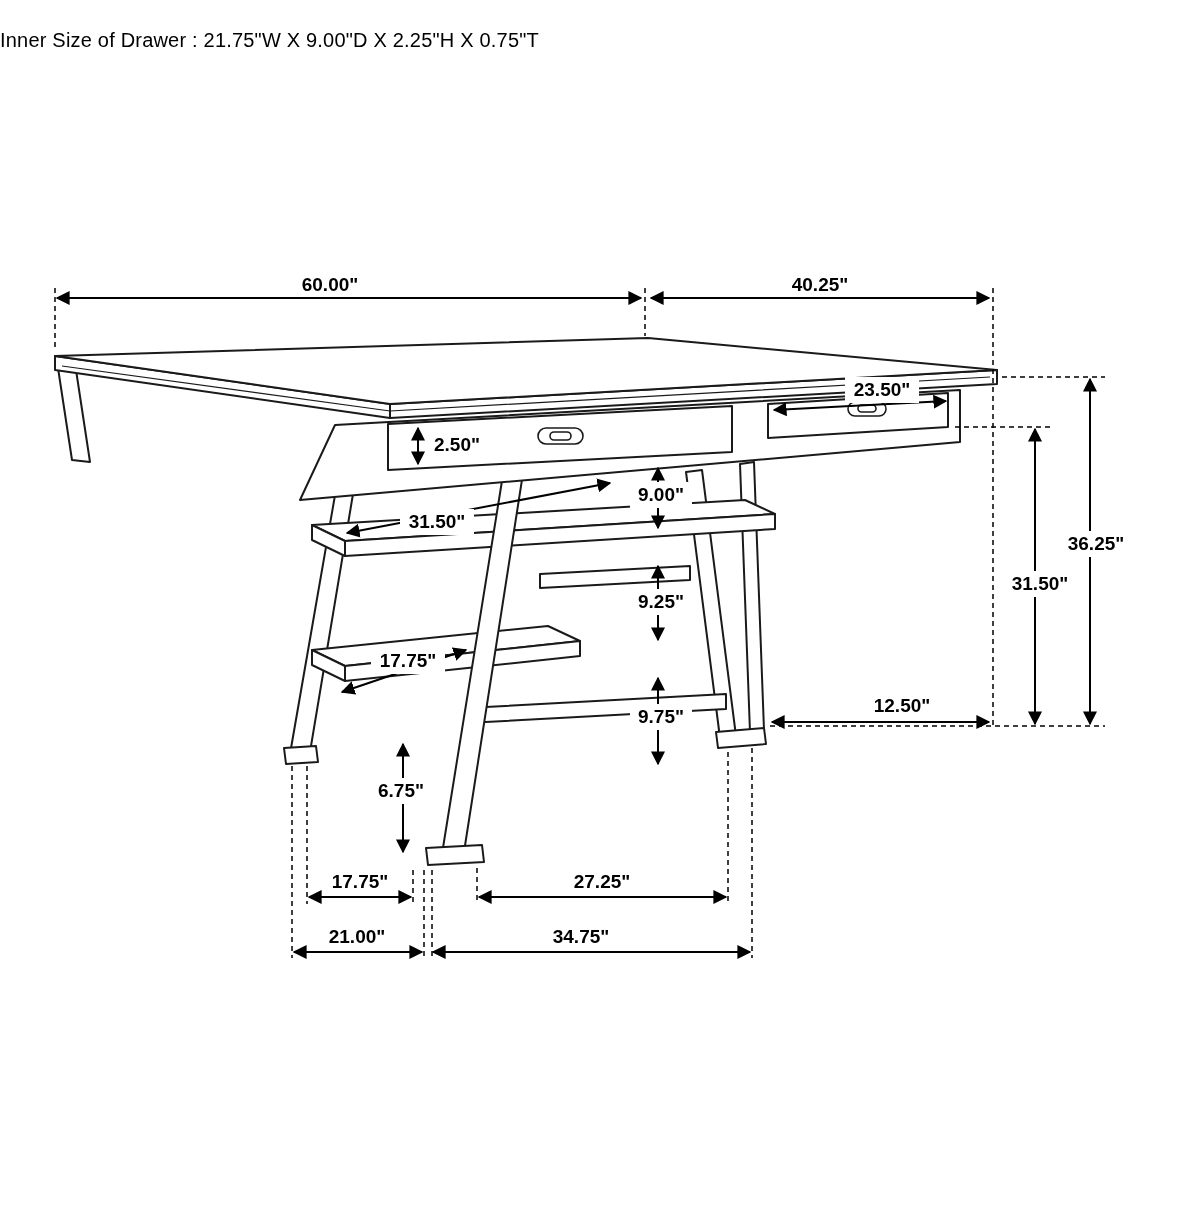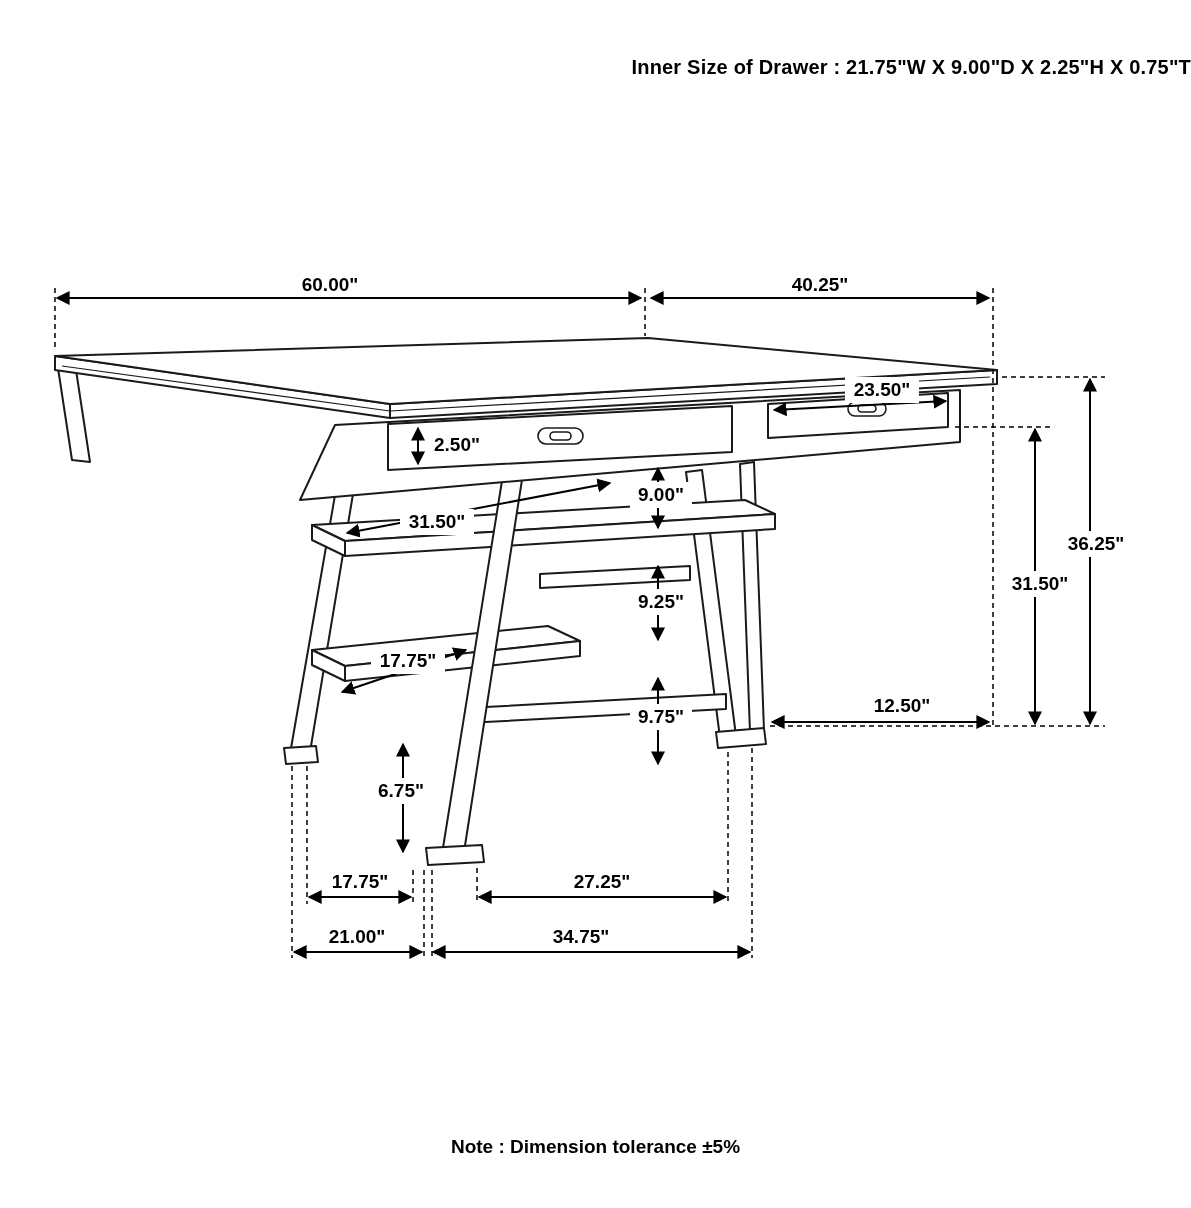--- a/index.html
+++ b/index.html
@@ -1,19 +1,19 @@
 <!DOCTYPE html>
 <html><head>
 <meta charset="utf-8">
 <style>
   html,body{margin:0;padding:0;background:#fff;}
   .page{position:relative;width:1191px;height:1208px;background:#fff;overflow:hidden;
         font-family:"Liberation Sans",sans-serif;color:#000;}
-  .title{position:absolute;top:56px;left:0;width:100%;text-align:right;
-         font-size:20px;font-weight:bold;letter-spacing:.2px;}
+  .title{position:absolute;top:29px;left:0;width:100%;text-align:left;
+         font-size:20px;font-weight:normal;letter-spacing:.2px;}
   .note{position:absolute;top:1136px;left:0;width:100%;text-align:center;
         font-size:19px;font-weight:bold;}
   svg.canvas{position:absolute;left:0;top:0;width:1191px;height:1208px;}
   .draw polygon{fill:#fff;stroke:#1a1a1a;stroke-width:2;stroke-linejoin:round;}
   .draw rect{fill:#fff;stroke:#1a1a1a;stroke-width:1.6;}
   .draw polyline{fill:none;stroke:#1a1a1a;stroke-width:1.2;}
   .ext{stroke:#000;stroke-width:1.5;stroke-dasharray:5 4;fill:none;}
   .dim{stroke:#000;stroke-width:2;fill:none;}
   .lblbg{fill:#fff;stroke:none;}
   .lbl{font-family:"Liberation Sans",sans-serif;font-size:19px;font-weight:bold;
@@ -142,15 +142,14 @@
       <text class="lbl" x="401" y="797">6.75"</text>
       <text class="lbl" x="360" y="888">17.75"</text>
       <text class="lbl" x="602" y="888">27.25"</text>
       <text class="lbl" x="357" y="943">21.00"</text>
       <text class="lbl" x="581" y="943">34.75"</text>
       <text class="lbl" x="1096" y="550">36.25"</text>
       <text class="lbl" x="1040" y="590">31.50"</text>
     </g>
   </svg>
 
-  <div class="note">Note : Dimension tolerance ±5%</div>
 
 </div>
 
 </body></html>

